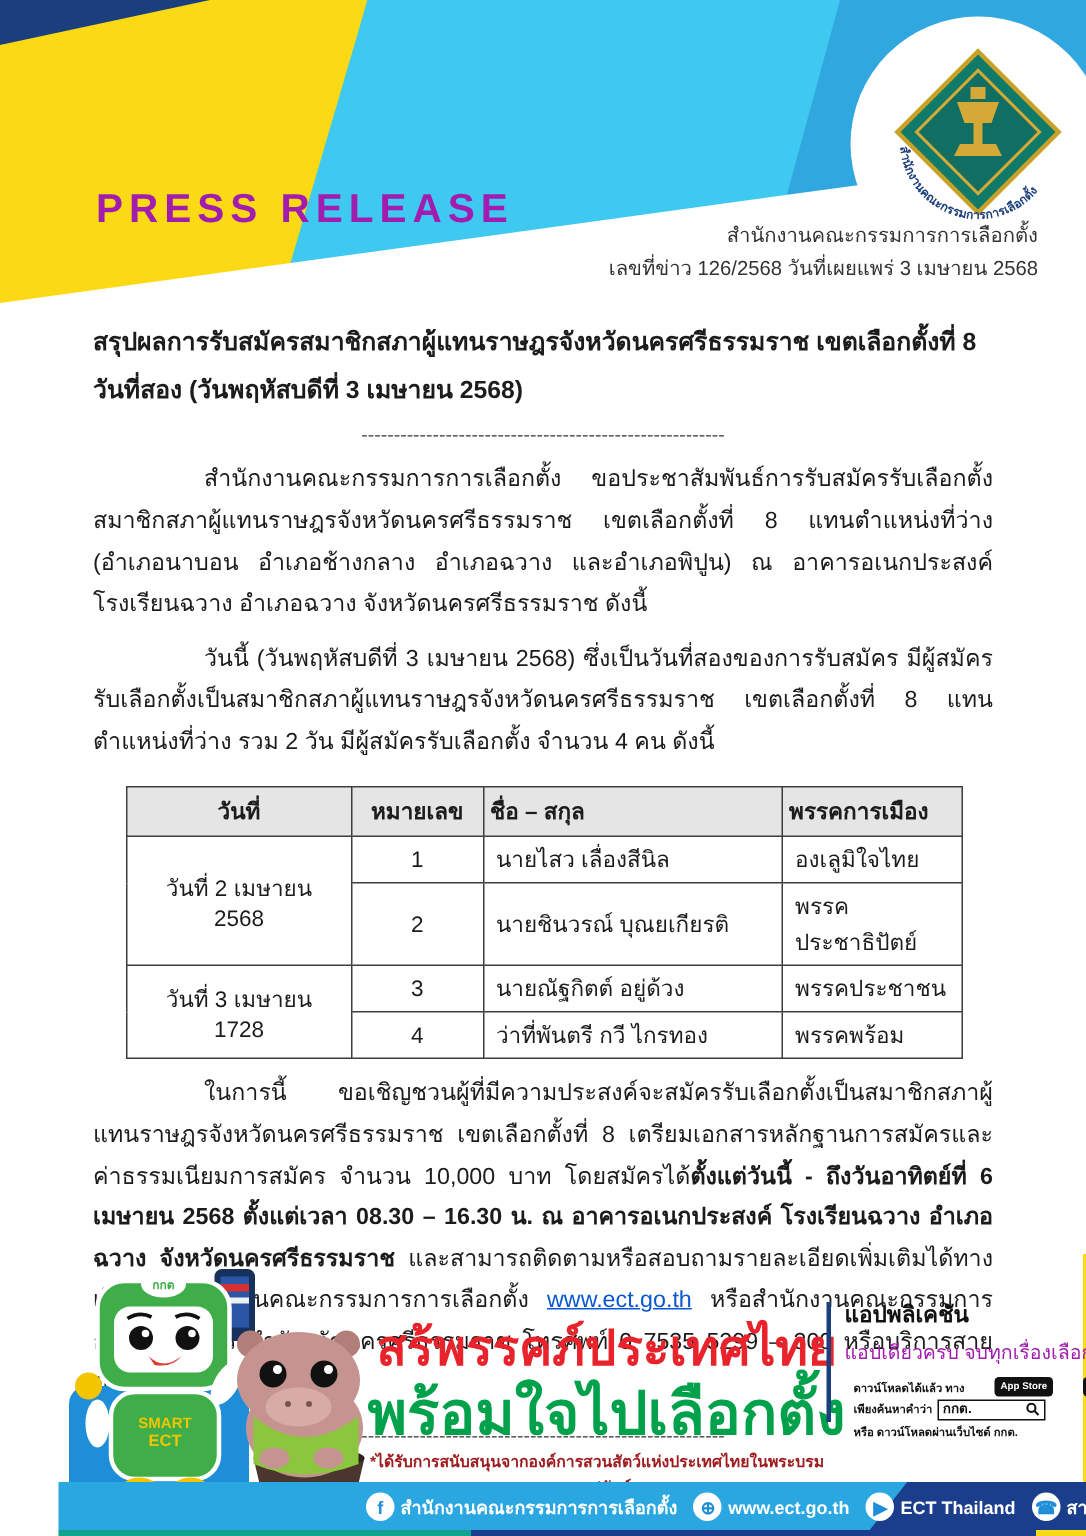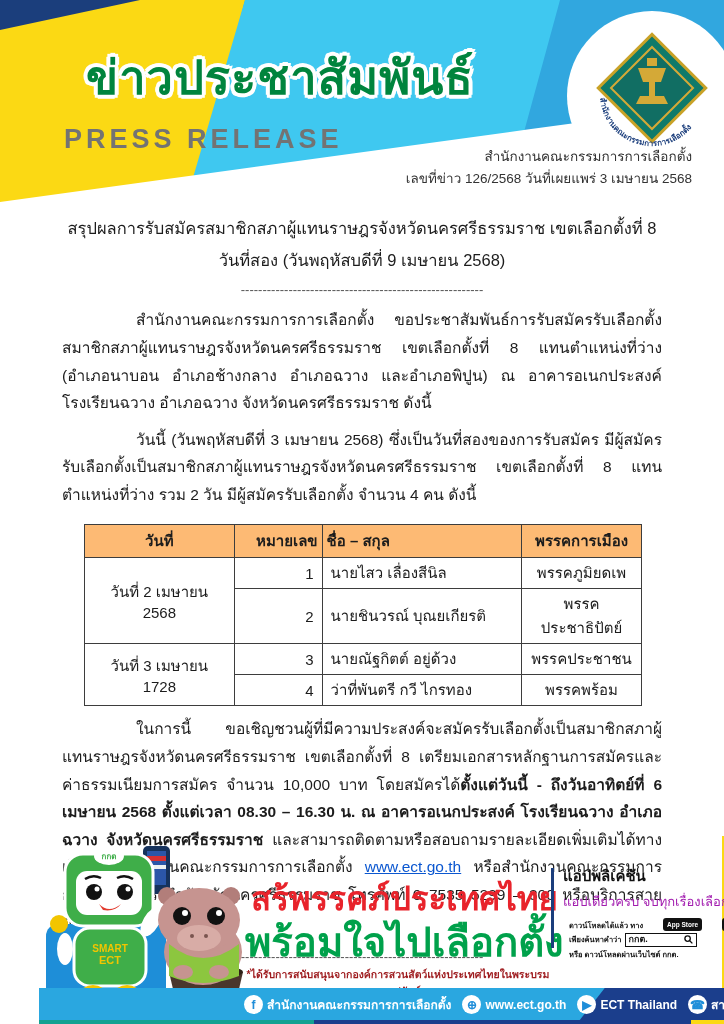--- a/index.html
+++ b/index.html
@@ -7,39 +7,39 @@
   .page { position: relative; width: 724px; height: 1024px; background: #fff; overflow: hidden;
           margin: 0 auto; font-family: "Liberation Sans", sans-serif; color: #1c1c1c; }
 
   
   .header-art { position: absolute; left: 0; top: 0; }
   .th-title { position: absolute; left: 86px; top: 40px; font-size: 47px; font-weight: 800;
               color: #00843D; letter-spacing: 1px; white-space: nowrap;
               text-shadow: -3px -3px 0 #fff, 3px -3px 0 #fff, -3px 3px 0 #fff, 3px 3px 0 #fff,
                            0 -4px 0 #fff, 0 4px 0 #fff, -4px 0 0 #fff, 4px 0 0 #fff; }
   .en-title { position: absolute; left: 64px; top: 124px; font-size: 27px; font-weight: 600;
-              color: #737373; letter-spacing: 4px; }
+              color: #a21caf; letter-spacing: 4px; }
   .agency-block { position: absolute; right: 32px; top: 146px; text-align: right;
                   font-size: 13.5px; color: #333; line-height: 1.65; }
 
   
   .content { position: absolute; left: 62px; top: 212px; width: 600px; }
-  .doc-title { text-align: center; font-weight: 400; font-size: 16.5px; line-height: 1.95; }
+  .doc-title { text-align: left; font-weight: 700; font-size: 16.5px; line-height: 1.95; }
   .sep { text-align: center; color: #555; font-size: 13px; margin-top: 6px; letter-spacing: 0; }
   p.body-par { font-size: 15.5px; line-height: 1.78; text-align: justify; text-indent: 74px; margin-top: 9px; }
   .b { font-weight: 700; }
   a.link { color: #0b57d0; text-decoration: underline; }
 
   table.cand { border-collapse: collapse; margin: 16px 0 0 22px; width: 558px; font-size: 15px; }
-  table.cand th { background: #fdba74; font-weight: 700; border: 1.5px solid #3d3d3d; padding: 4px 4px; }
+  table.cand th { background: #e5e5e5; font-weight: 700; border: 1.5px solid #3d3d3d; padding: 4px 4px; }
   table.cand td { border: 1.5px solid #3d3d3d; padding: 3px 8px; height: 26px; }
   .col-date { width: 150px; text-align: center; }
-  .col-num  { width: 88px;  text-align: right; }
+  .col-num  { width: 88px;  text-align: center; }
   .col-name { width: 200px; text-align: left; }
-  .col-party{ width: 120px; text-align: center; }
+  .col-party{ width: 120px; text-align: left; }
 
   
   .footer { position: absolute; left: 0; top: 838px; width: 724px; height: 186px; margin-left: 39px; }
   .yellow-band { position: absolute; right: 0; top: -2px; width: 41px; height: 188px; background: #FBD914; }
   .blue-chip { position: absolute; left: 7px; top: 86px; width: 120px; height: 96px;
                background: #1E8ED8; border-radius: 12px; }
   .camp-red   { position: absolute; left: 212px; top: 34px; width: 298px; text-align: center;
                 font-size: 33px; font-weight: 800; color: #E8232B; white-space: nowrap; }
   .camp-green { position: absolute; left: 206px; top: 72px; width: 310px; text-align: center;
                 font-size: 40px; font-weight: 800; color: #00A14B; white-space: nowrap; }
@@ -95,52 +95,51 @@
       <path d="M -14,-20 L 14,-20 L 9,-6 L -9,-6 Z" fill="#D4A937"></path>
       <rect x="-3" y="-6" width="6" height="14" fill="#D4A937"></rect>
       <path d="M -12,8 L 12,8 L 16,16 L -16,16 Z" fill="#D4A937"></path>
       <path id="sealArc" d="M -52,6 A 52,52 0 0 0 52,6" fill="none"></path>
       <text font-size="8" fill="#1B3E7C" font-weight="700">
         <textPath href="#sealArc" startOffset="4">สำนักงานคณะกรรมการการเลือกตั้ง</textPath>
       </text>
     </g>
   </svg>
 
-  <div class="th-title">ข่าวประชาสัมพันธ์</div>
   <div class="en-title">PRESS RELEASE</div>
   <div class="agency-block">
     <div>สำนักงานคณะกรรมการการเลือกตั้ง</div>
     <div>เลขที่ข่าว 126/2568 วันที่เผยแพร่ 3 เมษายน 2568</div>
   </div>
 
   <div class="content">
     <div class="doc-title">
       <div>สรุปผลการรับสมัครสมาชิกสภาผู้แทนราษฎรจังหวัดนครศรีธรรมราช เขตเลือกตั้งที่ 8</div>
-      <div>วันที่สอง (วันพฤหัสบดีที่ 9 เมษายน 2568)</div>
+      <div>วันที่สอง (วันพฤหัสบดีที่ 3 เมษายน 2568)</div>
     </div>
     <div class="sep">--------------------------------------------------------</div>
 
     <p class="body-par">สำนักงานคณะกรรมการการเลือกตั้ง ขอประชาสัมพันธ์การรับสมัครรับเลือกตั้งสมาชิกสภาผู้แทนราษฎรจังหวัดนครศรีธรรมราช เขตเลือกตั้งที่ 8 แทนตำแหน่งที่ว่าง (อำเภอนาบอน อำเภอช้างกลาง อำเภอฉวาง และอำเภอพิปูน) ณ อาคารอเนกประสงค์ โรงเรียนฉวาง อำเภอฉวาง จังหวัดนครศรีธรรมราช ดังนี้</p>
     <p class="body-par">วันนี้ (วันพฤหัสบดีที่ 3 เมษายน 2568) ซึ่งเป็นวันที่สองของการรับสมัคร มีผู้สมัครรับเลือกตั้งเป็นสมาชิกสภาผู้แทนราษฎรจังหวัดนครศรีธรรมราช เขตเลือกตั้งที่ 8 แทนตำแหน่งที่ว่าง  รวม 2 วัน มีผู้สมัครรับเลือกตั้ง จำนวน 4 คน ดังนี้</p>
 
     <table class="cand">
       <thead>
         <tr>
           <th class="col-date">วันที่</th>
           <th class="col-num">หมายเลข</th>
           <th class="col-name">ชื่อ – สกุล</th>
           <th class="col-party">พรรคการเมือง</th>
         </tr>
       </thead>
       <tbody>
           <tr>
             <td rowspan="2" class="col-date">วันที่ 2 เมษายน 2568</td>
             <td class="col-num">1</td>
             <td class="col-name">นายไสว เลื่องสีนิล</td>
-            <td class="col-party">พรรคภูมิยดเพ</td>
+            <td class="col-party">องเลูมิใจไทย</td>
           </tr>
           <tr>
             <td class="col-num">2</td>
             <td class="col-name">นายชินวรณ์ บุณยเกียรติ</td>
             <td class="col-party">พรรคประชาธิปัตย์</td>
           </tr>
           <tr>
             <td rowspan="2" class="col-date">วันที่ 3 เมษายน 1728</td>
             <td class="col-num">3</td>
             <td class="col-name">นายณัฐกิตต์ อยู่ด้วง</td>

